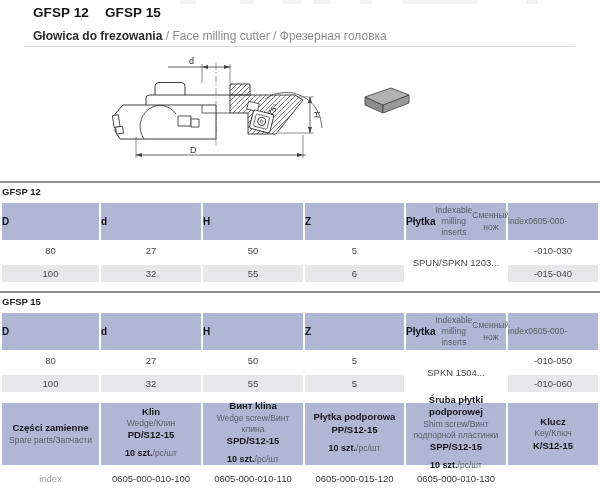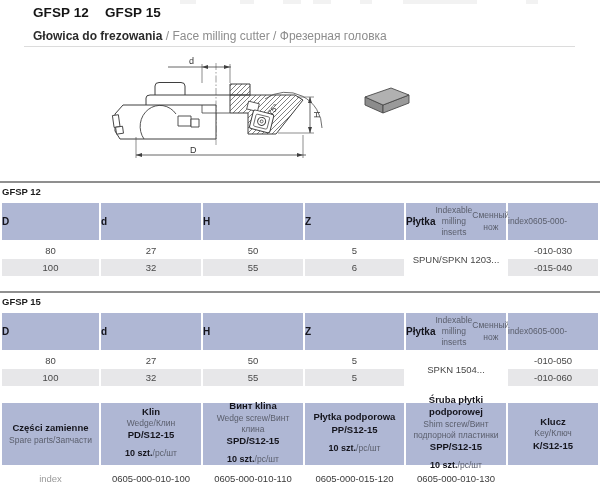--- a/index.html
+++ b/index.html
@@ -12,21 +12,21 @@
   .t-pl{font-weight:bold;color:#2b2b2b;}
   .rule{position:absolute;left:24px;top:46px;width:551px;height:1px;background:#dcdcdc;}
   .sect-line{position:absolute;left:0;width:600px;height:2px;background:#8f8f8f;}
   .sect-label{position:absolute;left:2px;font-weight:bold;font-size:9.5px;color:#1c1c1c;}
   .tbl{position:absolute;left:2px;width:596px;display:grid;
        grid-template-columns:97px 100px 100px 99px 100px 90px;column-gap:2px;}
   .hcell{height:37px;background:#afb7d4;display:flex;flex-direction:row;align-items:center;
          justify-content:flex-start;text-align:center;line-height:1.3;}
   .hbold{font-weight:bold;font-size:10px;color:#14141c;}
   .hsub{font-size:8.5px;color:#5a5e6c;}
-  .tbody{grid-auto-rows:17px;row-gap:0;}
+  .tbody{grid-auto-rows:17px;row-gap:6px;}
   .dcell{display:flex;align-items:center;justify-content:center;font-size:9.5px;color:#474747;background:#fff;}
   .r2{background:#e7e7e9;}
   .mcell{grid-column:5;grid-row:1 / span 2;display:flex;align-items:center;justify-content:center;
          font-size:9.5px;color:#474747;background:#fff;}
   .gc1{grid-column:1}.gc2{grid-column:2}.gc3{grid-column:3}.gc4{grid-column:4}.gc6{grid-column:6}
   .gr1{grid-row:1}.gr2{grid-row:2}
   .scell{height:62px;background:#afb7d4;display:flex;flex-direction:column;align-items:center;
          justify-content:center;text-align:center;line-height:1.3;padding:0 4px;box-sizing:border-box;}
   .sp-title{font-weight:bold;font-size:9.5px;color:#14141c;}
   .sp-sub{font-size:8.5px;color:#5a5e6c;}

